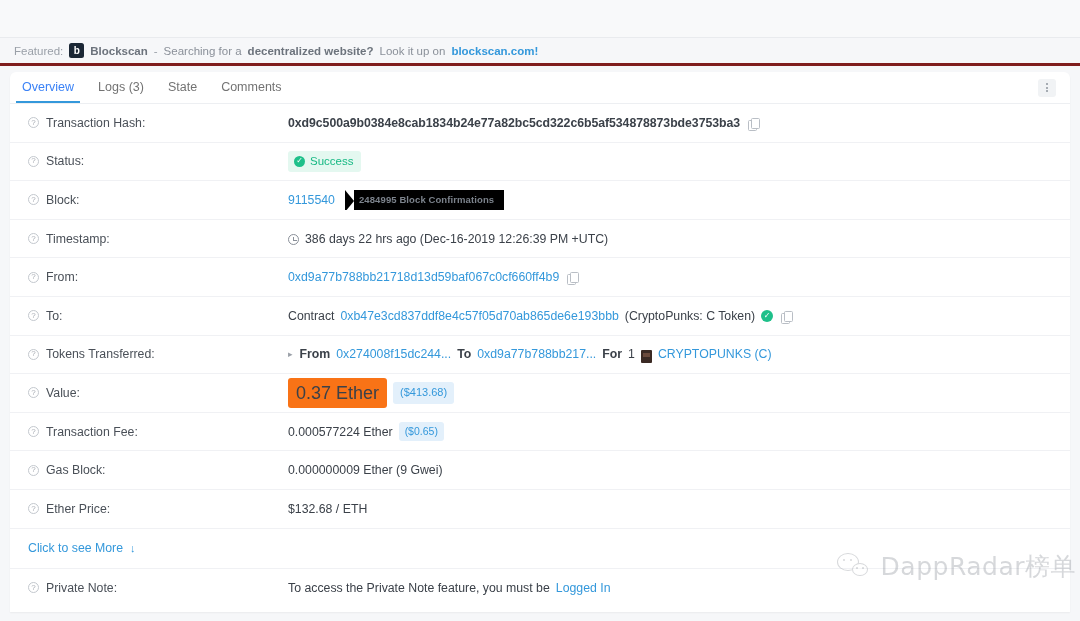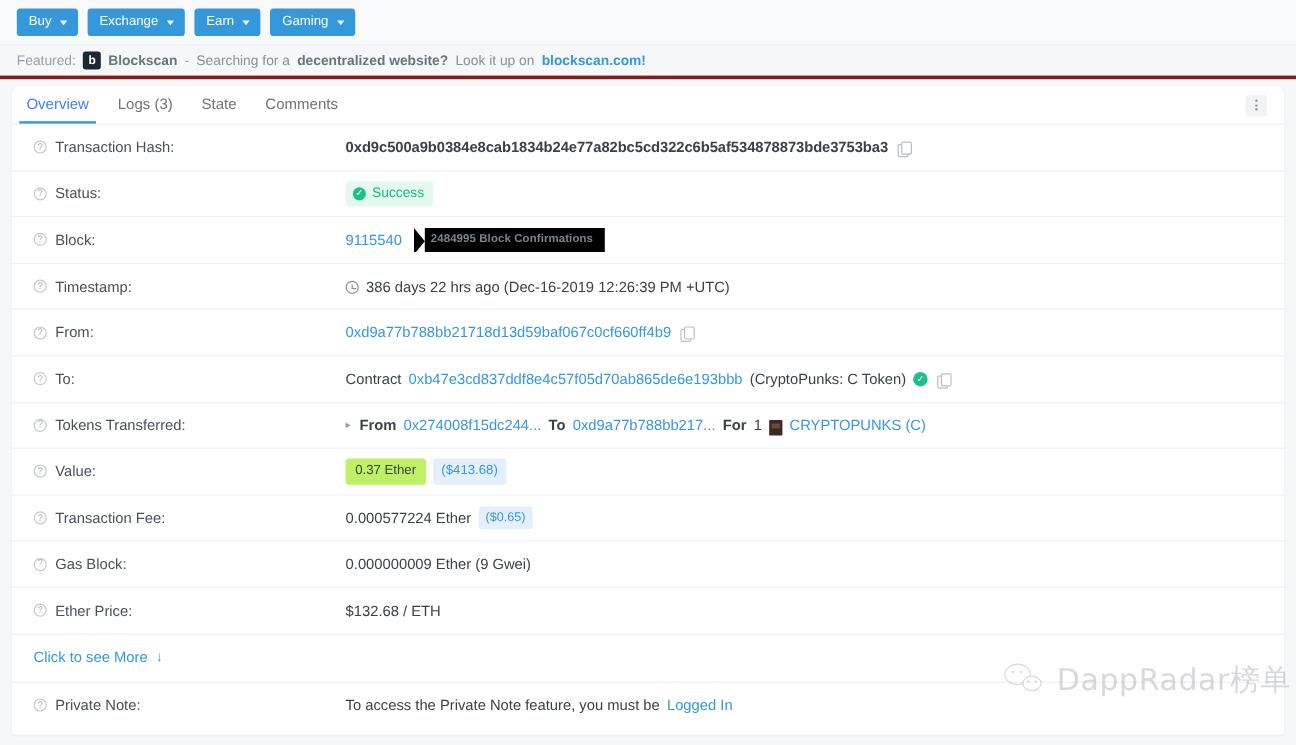--- a/index.html
+++ b/index.html
@@ -331,25 +331,25 @@
   .punk-ic::before {
     content: "";
     position: absolute;
     left: 2px; top: 3px;
     width: 7px; height: 4px;
     background: #6b4a3c;
   }
 
   
   .pill-gray {
-    background: #bef264;
+    background: #f97316;
     color: #3b4149;
     border-radius: 3px;
     padding: 4px 8px;
-    font-size: 11px;
+    font-size: 18px;
     line-height: 1.25;
     display: inline-block;
     text-align: center;
   }
   .pill-blue {
     background: #e3f0fb;
     color: #3498db;
     border-radius: 3px;
     padding: 4px 7px;
     font-size: 11px;
@@ -418,38 +418,20 @@
     color: #7b8089;
     letter-spacing: .5px;
     font-family: "DejaVu Sans", sans-serif;
     white-space: nowrap;
   }
 </style>
 </head>
 <body>
 
 <div class="topbar">
-  <div class="nav-buttons">
-    <button class="nav-btn">
-      <span>Buy</span>
-      <span class="caret"></span>
-    </button>
-    <button class="nav-btn">
-      <span>Exchange</span>
-      <span class="caret"></span>
-    </button>
-    <button class="nav-btn">
-      <span>Earn</span>
-      <span class="caret"></span>
-    </button>
-    <button class="nav-btn">
-      <span>Gaming</span>
-      <span class="caret"></span>
-    </button>
-  </div>
 </div>
 
 <div class="featured">
   <span class="lead">Featured:</span>
   <span class="bs-logo">b</span>
   <b>Blockscan</b>
   <span class="dash">-</span>
   <span>Searching for a</span>
   <b>decentralized website?</b>
   <span>Look it up on</span>

